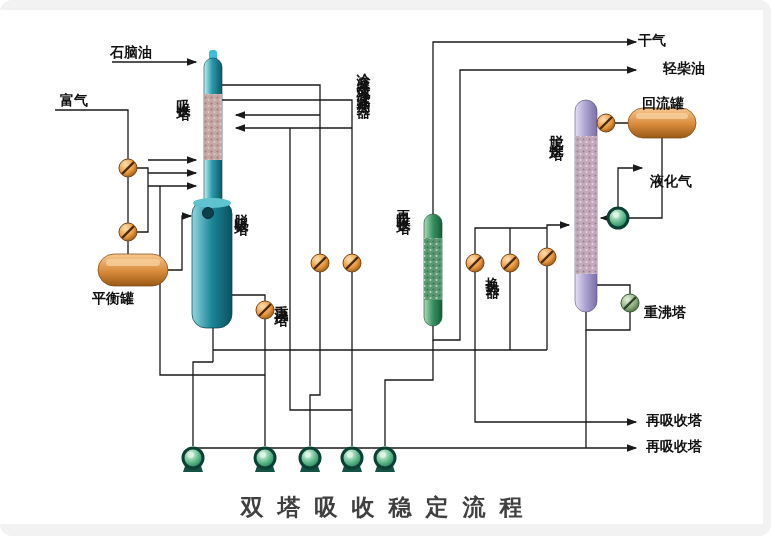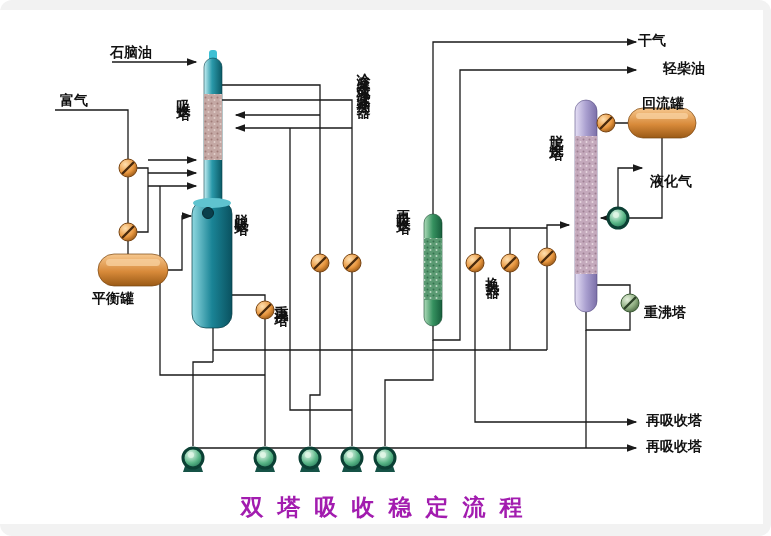--- a/index.html
+++ b/index.html
@@ -11,21 +11,21 @@
   .lbl{
     position:absolute;font-size:14px;font-weight:bold;color:#111;
     white-space:nowrap;line-height:1.2;z-index:5;
   }
   .v{
     writing-mode:vertical-rl;text-orientation:upright;letter-spacing:4px;
     line-height:1;
   }
   .title{
     position:absolute;left:0;right:8px;top:492px;text-align:center;
-    font-size:23px;font-weight:bold;color:#a21caf;letter-spacing:14px;
+    font-size:23px;font-weight:bold;color:#404040;letter-spacing:14px;
     text-indent:14px;z-index:5;
   }
 </style>
 </head>
 <body>
 
 <div class="stage">
 
   <svg width="771" height="536" viewBox="0 0 771 536">
     <defs>

